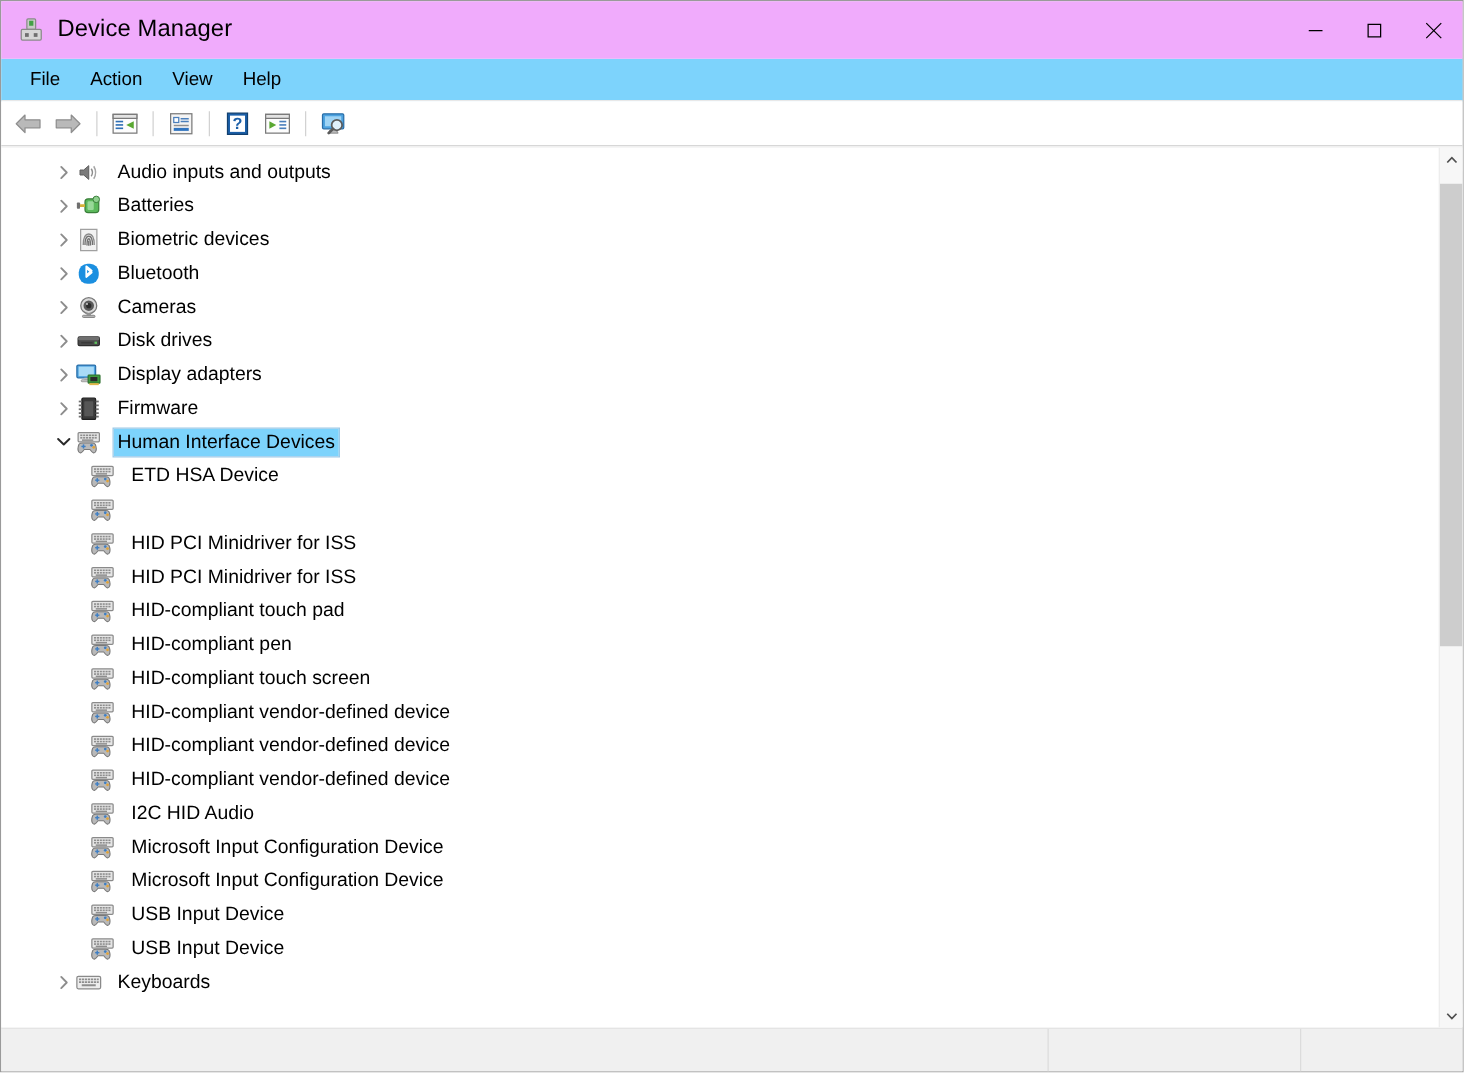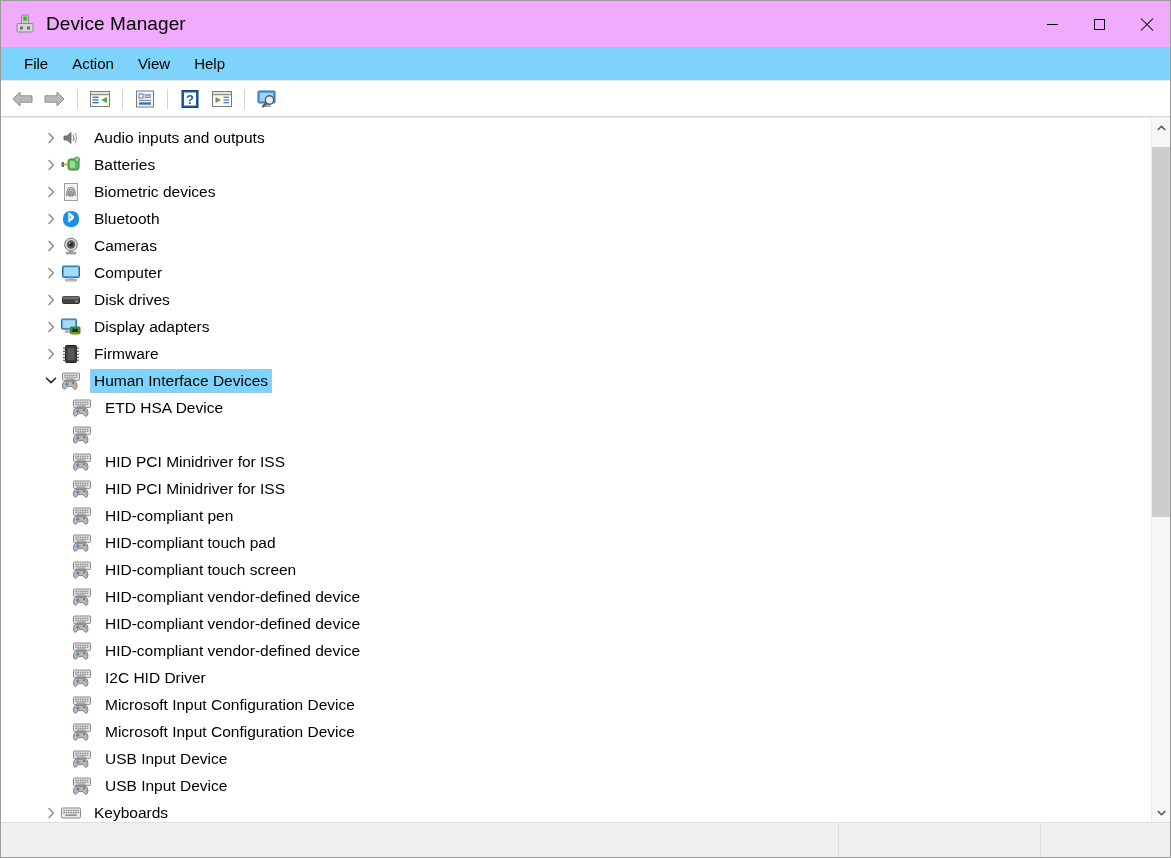--- a/index.html
+++ b/index.html
@@ -429,36 +429,20 @@
             <svg class="ic" viewBox="0 0 22 22">
               <circle cx="11" cy="9.5" r="6.4" fill="#d9d9d9" stroke="#787878" stroke-width="1"></circle>
               <circle cx="11" cy="9.5" r="4.2" fill="#5a5a5a"></circle>
               <circle cx="11" cy="9.5" r="2.1" fill="#2b2b2b"></circle>
               <circle cx="9.6" cy="8.1" r=".8" fill="#e8e8e8" opacity=".85"></circle>
               <rect x="9.2" y="15.6" width="3.6" height="2" fill="#9a9a9a"></rect>
               <rect x="6" y="17.2" width="10" height="1.8" rx=".8" fill="#b5b5b5" stroke="#7d7d7d" stroke-width=".7"></rect>
             </svg>
           </div>
           <div class="row-label">Cameras</div>
-        </div>
-        <div class="row depth0">
-          <div class="twisty">
-            <svg width="9" height="12" viewBox="0 0 9 12">
-              <path d="M2 1.5 L6.4 6 L2 10.5" fill="none" stroke="#8d8d8d" stroke-width="1.5" stroke-linecap="round" stroke-linejoin="round"></path>
-            </svg>
-          </div>
-          <div class="row-icon">
-            <svg class="ic" viewBox="0 0 22 22">
-              <rect x="2.5" y="4" width="17" height="11.5" rx="1" fill="#4da3e0" stroke="#2a6ea8" stroke-width="1"></rect>
-              <rect x="4" y="5.4" width="14" height="8.6" fill="#a9dbf7"></rect>
-              <rect x="8.6" y="15.5" width="4.8" height="1.8" fill="#b9b9b9"></rect>
-              <rect x="5.5" y="17.3" width="11" height="1.8" rx=".7" fill="#cbcbcb" stroke="#8a8a8a" stroke-width=".7"></rect>
-            </svg>
-          </div>
-          <div class="row-label">Computer</div>
         </div>
         <div class="row depth0">
           <div class="twisty">
             <svg width="9" height="12" viewBox="0 0 9 12">
               <path d="M2 1.5 L6.4 6 L2 10.5" fill="none" stroke="#8d8d8d" stroke-width="1.5" stroke-linecap="round" stroke-linejoin="round"></path>
             </svg>
           </div>
           <div class="row-icon">
             <svg class="ic" viewBox="0 0 22 22">
               <rect x="2.5" y="7.5" width="17" height="7" rx="1.2" fill="#4a4a4a" stroke="#2e2e2e" stroke-width="1"></rect>
@@ -682,20 +666,49 @@
                 <rect x="15.7" y="6.6" width="1.7" height="1.3"></rect>
                 <rect x="5.6" y="8.5" width="9" height="1.2"></rect>
               </g>
               <path d="M3.2 12.4 Q1.6 16.4 3.1 18.6 Q4.5 20.2 6.1 18.2 L7.4 16.6 L12 16.6 L13.3 18.2 Q14.9 20.2 16.3 18.6 Q17.8 16.4 16.2 12.4 Q15.4 11.4 13.4 11.4 L6 11.4 Q4 11.4 3.2 12.4 Z" fill="#b9b9b9" stroke="#7a7a7a" stroke-width=".9" stroke-linejoin="round"></path>
               <rect x="5.1" y="13.6" width="3.4" height="1.1" fill="#3f7fc4"></rect>
               <rect x="6.2" y="12.5" width="1.2" height="3.3" fill="#3f7fc4"></rect>
               <circle cx="13.2" cy="13.2" r="1.1" fill="#3f7fc4"></circle>
               <circle cx="15" cy="14.8" r="1.1" fill="#e0a33a"></circle>
             </svg>
           </div>
+          <div class="row-label">HID-compliant touch pad</div>
+        </div>
+        <div class="row depth1">
+          <div class="twisty"></div>
+          <div class="row-icon">
+            <svg class="ic" viewBox="0 0 22 22">
+              <rect x="2.5" y="3" width="17" height="7.4" rx=".8" fill="#e6e6e6" stroke="#8a8a8a" stroke-width="1"></rect>
+              <g fill="#8e8e8e">
+                <rect x="4.2" y="4.6" width="1.7" height="1.3"></rect>
+                <rect x="6.5" y="4.6" width="1.7" height="1.3"></rect>
+                <rect x="8.8" y="4.6" width="1.7" height="1.3"></rect>
+                <rect x="11.1" y="4.6" width="1.7" height="1.3"></rect>
+                <rect x="13.4" y="4.6" width="1.7" height="1.3"></rect>
+                <rect x="15.7" y="4.6" width="1.7" height="1.3"></rect>
+                <rect x="4.2" y="6.6" width="1.7" height="1.3"></rect>
+                <rect x="6.5" y="6.6" width="1.7" height="1.3"></rect>
+                <rect x="8.8" y="6.6" width="1.7" height="1.3"></rect>
+                <rect x="11.1" y="6.6" width="1.7" height="1.3"></rect>
+                <rect x="13.4" y="6.6" width="1.7" height="1.3"></rect>
+                <rect x="15.7" y="6.6" width="1.7" height="1.3"></rect>
+                <rect x="5.6" y="8.5" width="9" height="1.2"></rect>
+              </g>
+              <path d="M3.2 12.4 Q1.6 16.4 3.1 18.6 Q4.5 20.2 6.1 18.2 L7.4 16.6 L12 16.6 L13.3 18.2 Q14.9 20.2 16.3 18.6 Q17.8 16.4 16.2 12.4 Q15.4 11.4 13.4 11.4 L6 11.4 Q4 11.4 3.2 12.4 Z" fill="#b9b9b9" stroke="#7a7a7a" stroke-width=".9" stroke-linejoin="round"></path>
+              <rect x="5.1" y="13.6" width="3.4" height="1.1" fill="#3f7fc4"></rect>
+              <rect x="6.2" y="12.5" width="1.2" height="3.3" fill="#3f7fc4"></rect>
+              <circle cx="13.2" cy="13.2" r="1.1" fill="#3f7fc4"></circle>
+              <circle cx="15" cy="14.8" r="1.1" fill="#e0a33a"></circle>
+            </svg>
+          </div>
           <div class="row-label">HID-compliant pen</div>
         </div>
         <div class="row depth1">
           <div class="twisty"></div>
           <div class="row-icon">
             <svg class="ic" viewBox="0 0 22 22">
               <rect x="2.5" y="3" width="17" height="7.4" rx=".8" fill="#e6e6e6" stroke="#8a8a8a" stroke-width="1"></rect>
               <g fill="#8e8e8e">
                 <rect x="4.2" y="4.6" width="1.7" height="1.3"></rect>
                 <rect x="6.5" y="4.6" width="1.7" height="1.3"></rect>
@@ -711,49 +724,20 @@
                 <rect x="15.7" y="6.6" width="1.7" height="1.3"></rect>
                 <rect x="5.6" y="8.5" width="9" height="1.2"></rect>
               </g>
               <path d="M3.2 12.4 Q1.6 16.4 3.1 18.6 Q4.5 20.2 6.1 18.2 L7.4 16.6 L12 16.6 L13.3 18.2 Q14.9 20.2 16.3 18.6 Q17.8 16.4 16.2 12.4 Q15.4 11.4 13.4 11.4 L6 11.4 Q4 11.4 3.2 12.4 Z" fill="#b9b9b9" stroke="#7a7a7a" stroke-width=".9" stroke-linejoin="round"></path>
               <rect x="5.1" y="13.6" width="3.4" height="1.1" fill="#3f7fc4"></rect>
               <rect x="6.2" y="12.5" width="1.2" height="3.3" fill="#3f7fc4"></rect>
               <circle cx="13.2" cy="13.2" r="1.1" fill="#3f7fc4"></circle>
               <circle cx="15" cy="14.8" r="1.1" fill="#e0a33a"></circle>
             </svg>
           </div>
-          <div class="row-label">HID-compliant touch pad</div>
-        </div>
-        <div class="row depth1">
-          <div class="twisty"></div>
-          <div class="row-icon">
-            <svg class="ic" viewBox="0 0 22 22">
-              <rect x="2.5" y="3" width="17" height="7.4" rx=".8" fill="#e6e6e6" stroke="#8a8a8a" stroke-width="1"></rect>
-              <g fill="#8e8e8e">
-                <rect x="4.2" y="4.6" width="1.7" height="1.3"></rect>
-                <rect x="6.5" y="4.6" width="1.7" height="1.3"></rect>
-                <rect x="8.8" y="4.6" width="1.7" height="1.3"></rect>
-                <rect x="11.1" y="4.6" width="1.7" height="1.3"></rect>
-                <rect x="13.4" y="4.6" width="1.7" height="1.3"></rect>
-                <rect x="15.7" y="4.6" width="1.7" height="1.3"></rect>
-                <rect x="4.2" y="6.6" width="1.7" height="1.3"></rect>
-                <rect x="6.5" y="6.6" width="1.7" height="1.3"></rect>
-                <rect x="8.8" y="6.6" width="1.7" height="1.3"></rect>
-                <rect x="11.1" y="6.6" width="1.7" height="1.3"></rect>
-                <rect x="13.4" y="6.6" width="1.7" height="1.3"></rect>
-                <rect x="15.7" y="6.6" width="1.7" height="1.3"></rect>
-                <rect x="5.6" y="8.5" width="9" height="1.2"></rect>
-              </g>
-              <path d="M3.2 12.4 Q1.6 16.4 3.1 18.6 Q4.5 20.2 6.1 18.2 L7.4 16.6 L12 16.6 L13.3 18.2 Q14.9 20.2 16.3 18.6 Q17.8 16.4 16.2 12.4 Q15.4 11.4 13.4 11.4 L6 11.4 Q4 11.4 3.2 12.4 Z" fill="#b9b9b9" stroke="#7a7a7a" stroke-width=".9" stroke-linejoin="round"></path>
-              <rect x="5.1" y="13.6" width="3.4" height="1.1" fill="#3f7fc4"></rect>
-              <rect x="6.2" y="12.5" width="1.2" height="3.3" fill="#3f7fc4"></rect>
-              <circle cx="13.2" cy="13.2" r="1.1" fill="#3f7fc4"></circle>
-              <circle cx="15" cy="14.8" r="1.1" fill="#e0a33a"></circle>
-            </svg>
-          </div>
           <div class="row-label">HID-compliant touch screen</div>
         </div>
         <div class="row depth1">
           <div class="twisty"></div>
           <div class="row-icon">
             <svg class="ic" viewBox="0 0 22 22">
               <rect x="2.5" y="3" width="17" height="7.4" rx=".8" fill="#e6e6e6" stroke="#8a8a8a" stroke-width="1"></rect>
               <g fill="#8e8e8e">
                 <rect x="4.2" y="4.6" width="1.7" height="1.3"></rect>
                 <rect x="6.5" y="4.6" width="1.7" height="1.3"></rect>
@@ -856,21 +840,21 @@
                 <rect x="15.7" y="6.6" width="1.7" height="1.3"></rect>
                 <rect x="5.6" y="8.5" width="9" height="1.2"></rect>
               </g>
               <path d="M3.2 12.4 Q1.6 16.4 3.1 18.6 Q4.5 20.2 6.1 18.2 L7.4 16.6 L12 16.6 L13.3 18.2 Q14.9 20.2 16.3 18.6 Q17.8 16.4 16.2 12.4 Q15.4 11.4 13.4 11.4 L6 11.4 Q4 11.4 3.2 12.4 Z" fill="#b9b9b9" stroke="#7a7a7a" stroke-width=".9" stroke-linejoin="round"></path>
               <rect x="5.1" y="13.6" width="3.4" height="1.1" fill="#3f7fc4"></rect>
               <rect x="6.2" y="12.5" width="1.2" height="3.3" fill="#3f7fc4"></rect>
               <circle cx="13.2" cy="13.2" r="1.1" fill="#3f7fc4"></circle>
               <circle cx="15" cy="14.8" r="1.1" fill="#e0a33a"></circle>
             </svg>
           </div>
-          <div class="row-label">I2C HID Driver</div>
+          <div class="row-label">I2C HID Audio</div>
         </div>
         <div class="row depth1">
           <div class="twisty"></div>
           <div class="row-icon">
             <svg class="ic" viewBox="0 0 22 22">
               <rect x="2.5" y="3" width="17" height="7.4" rx=".8" fill="#e6e6e6" stroke="#8a8a8a" stroke-width="1"></rect>
               <g fill="#8e8e8e">
                 <rect x="4.2" y="4.6" width="1.7" height="1.3"></rect>
                 <rect x="6.5" y="4.6" width="1.7" height="1.3"></rect>
                 <rect x="8.8" y="4.6" width="1.7" height="1.3"></rect>

